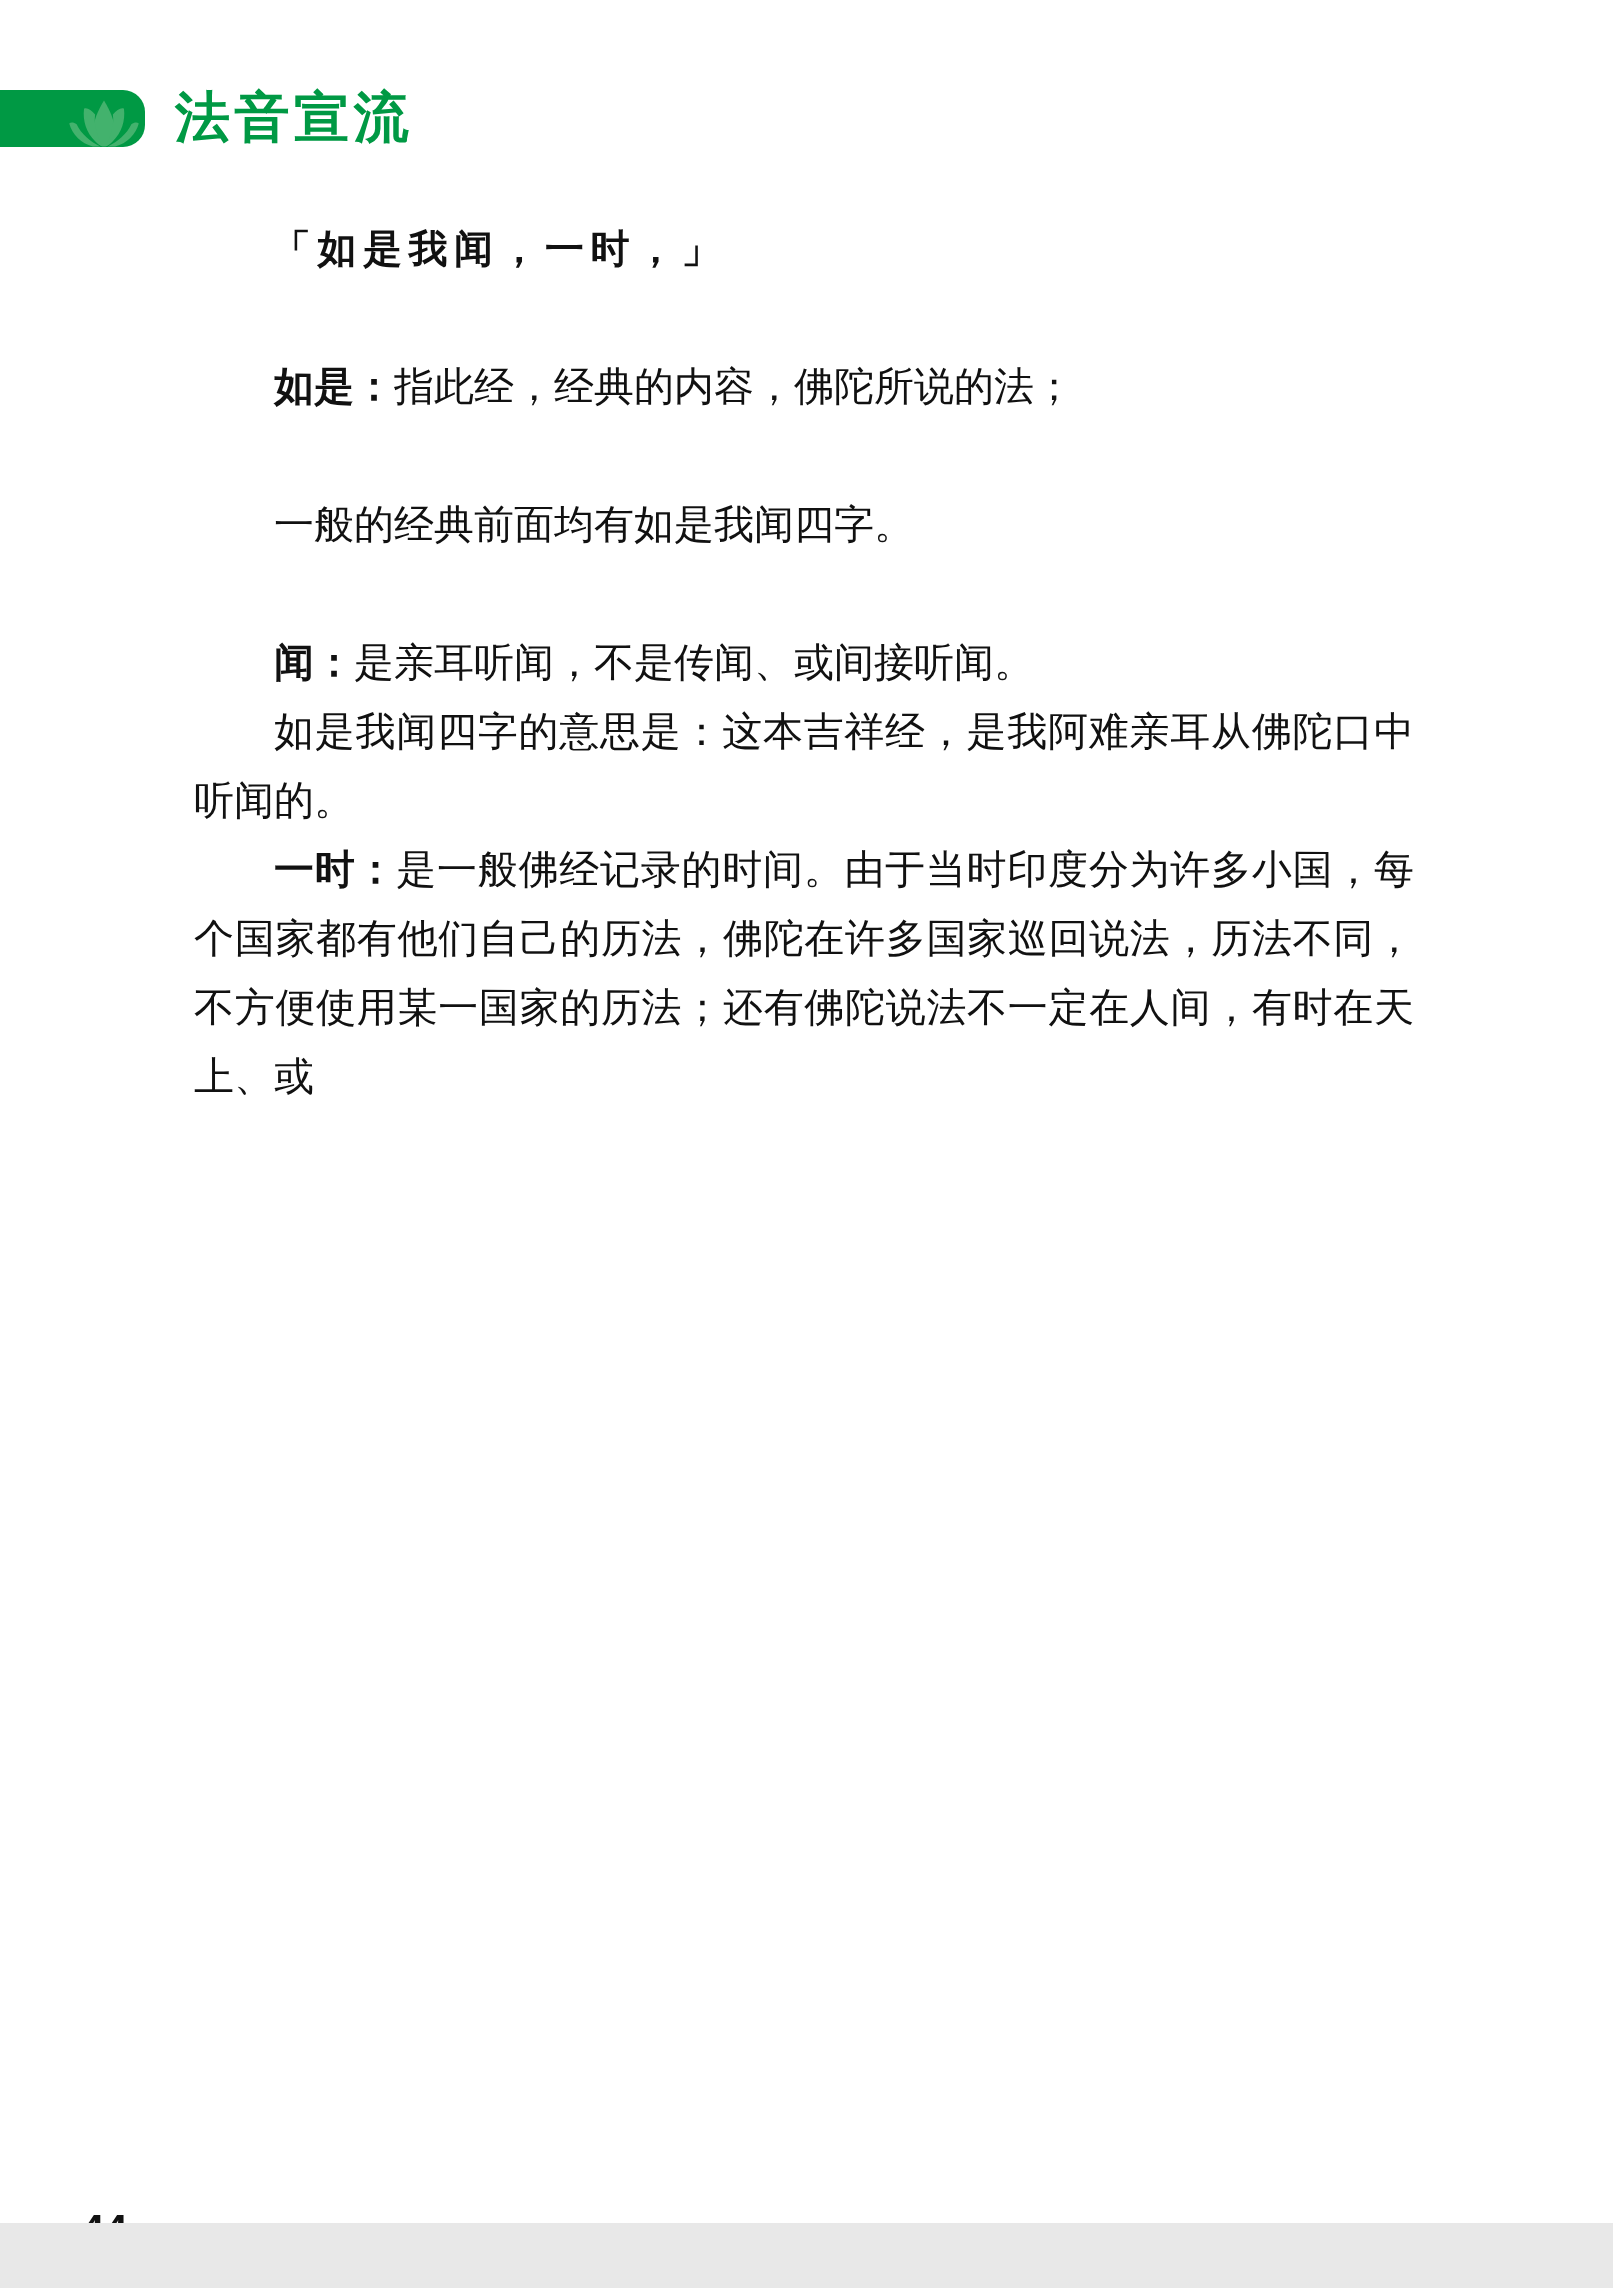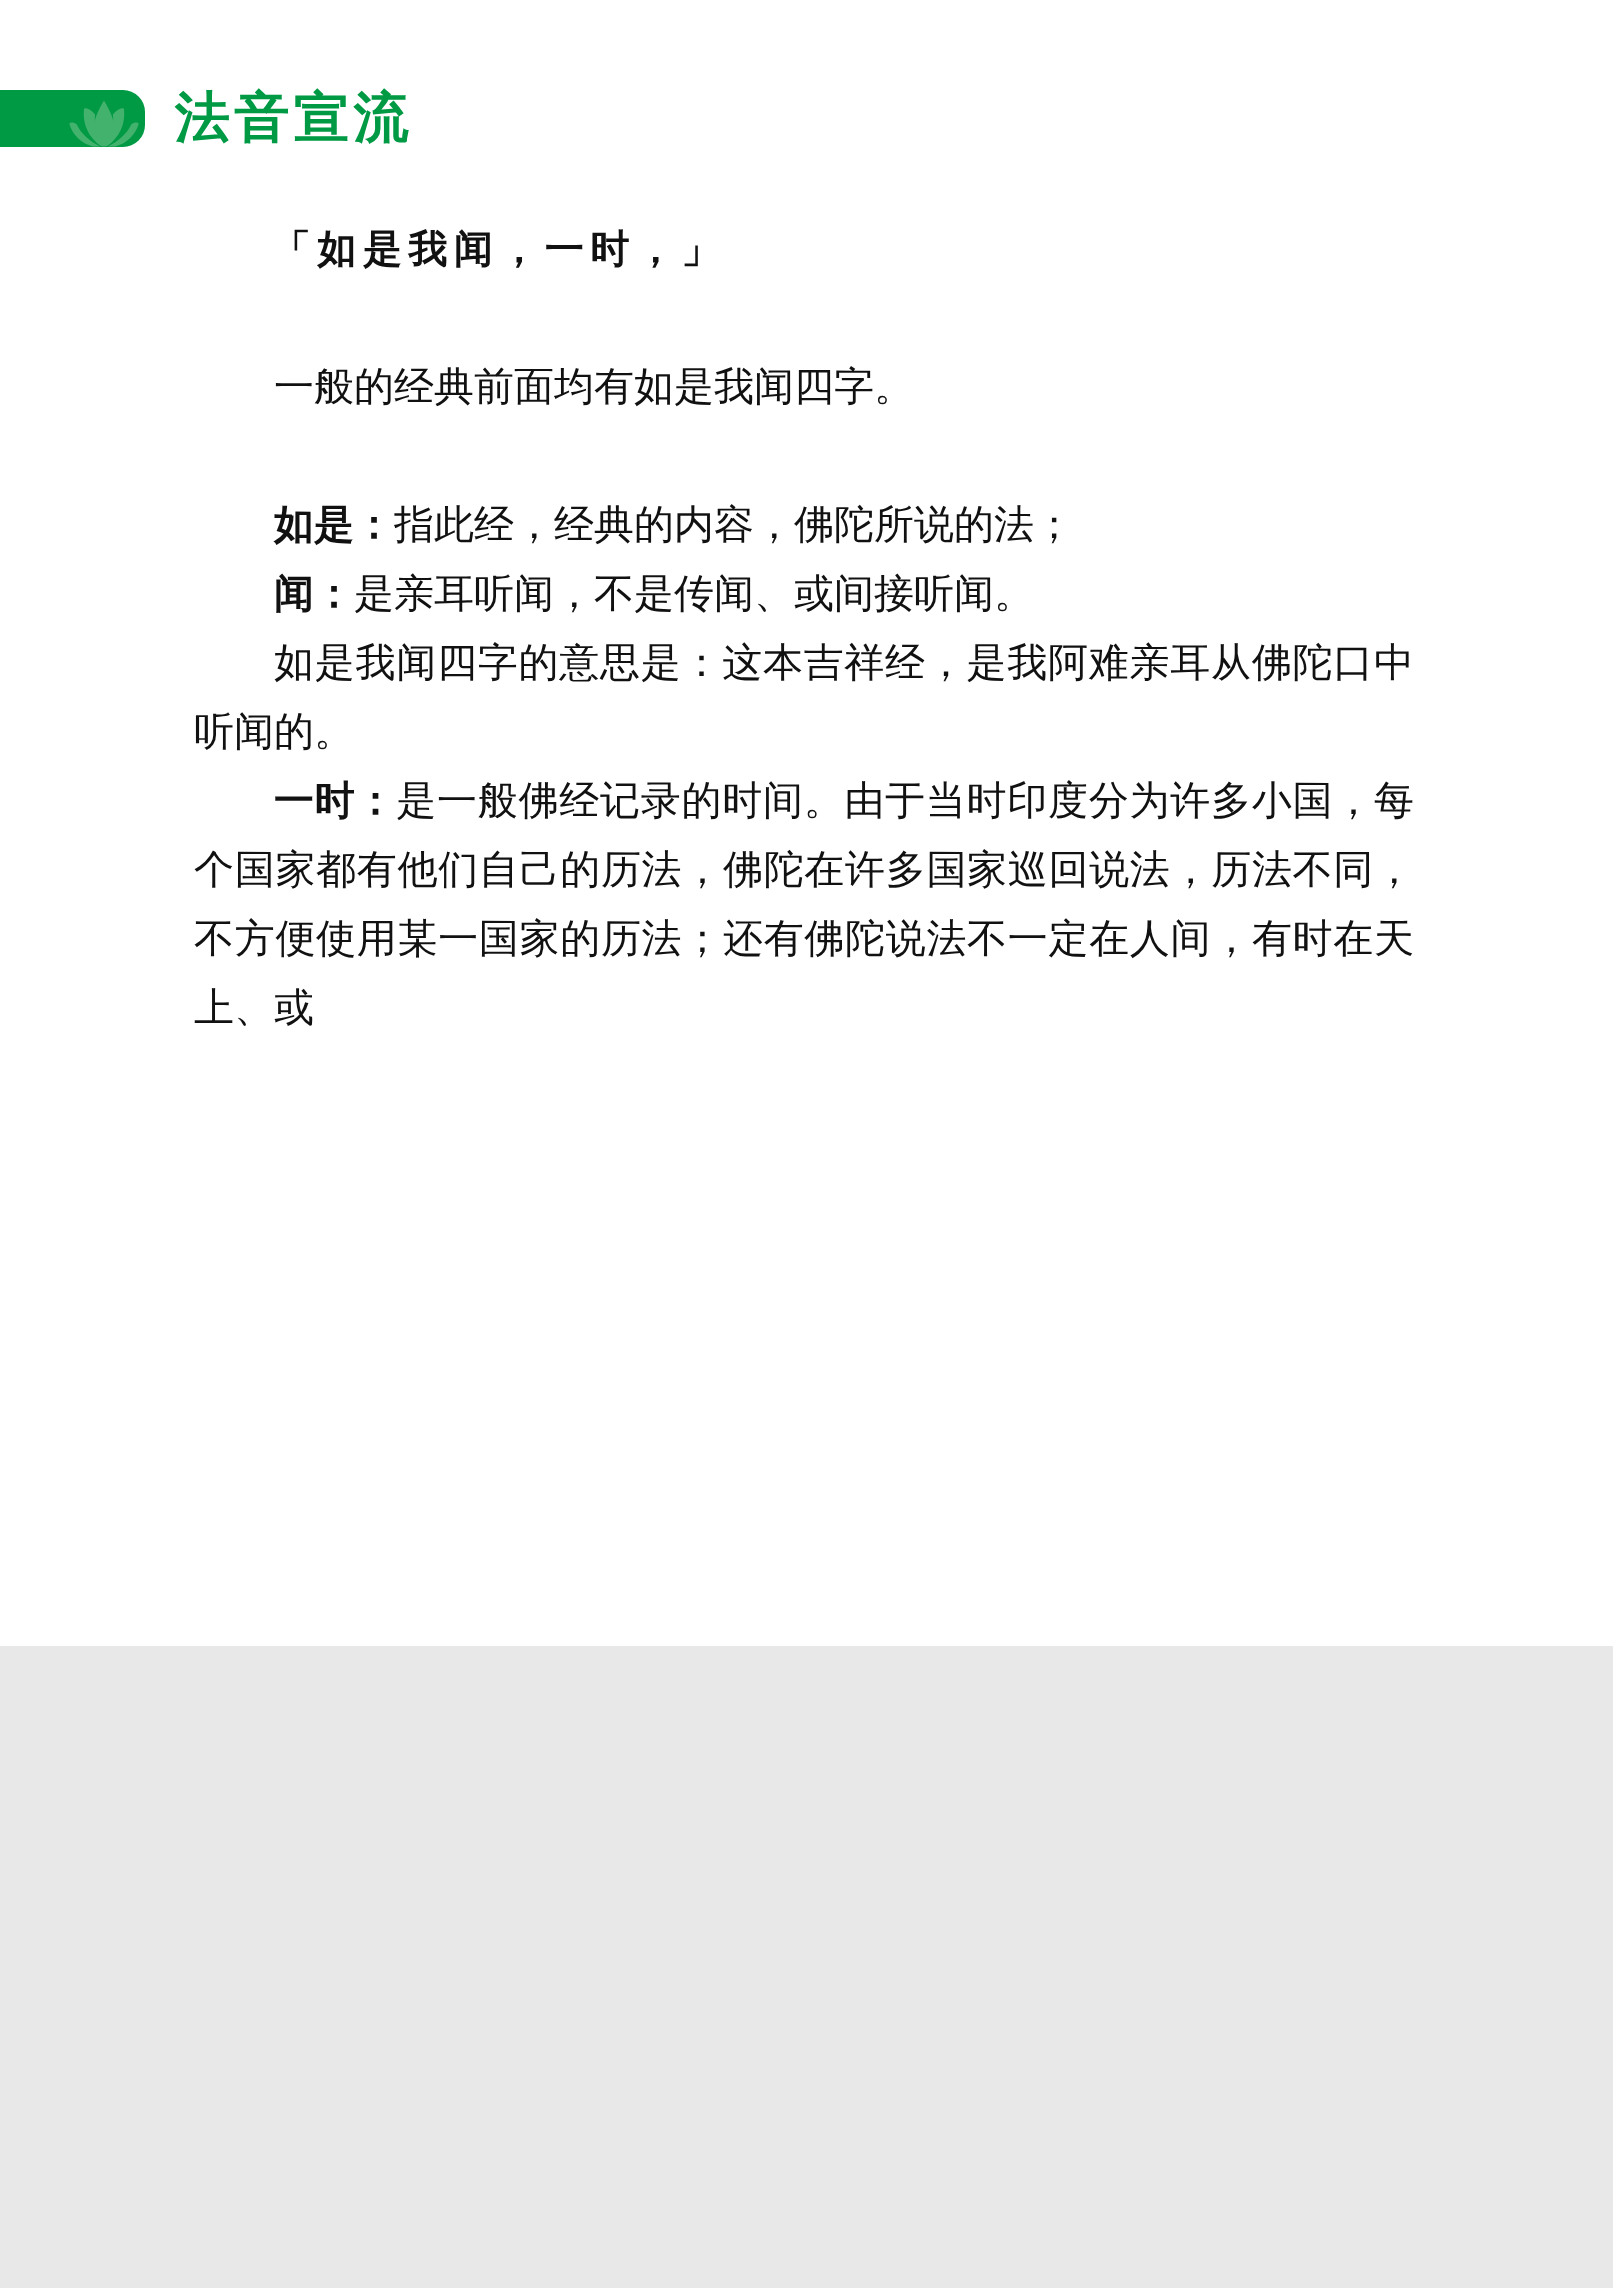--- a/index.html
+++ b/index.html
@@ -1,19 +1,19 @@
 <!DOCTYPE html>
 <html style="font-size:14.8px"><head>
 <meta charset="utf-8">
 <style>
   html, body { margin: 0; padding: 0; background: #e8e8e8; }
   .page {
     position: relative;
     width: 1613px;
-    height: 1646px;
+    height: 2223px;
     background: #ffffff;
     overflow: hidden;
     font-family: "Liberation Sans", "DejaVu Sans", sans-serif;
     color: #111111;
   }
 
   
   .brand-bar {
     position: absolute;
     left: 0;
@@ -98,22 +98,22 @@
         <path d="M3 37 C7 52 19 64 35 68 L45 68 C32 62 19 51 13 38 C9 35 5 35 3 37 Z"></path>
         <path d="M97 37 C93 52 81 64 65 68 L55 68 C68 62 81 51 87 38 C91 35 95 35 97 37 Z"></path>
       </g>
     </svg>
   </div>
 
   <div class="logo-text">法音宣流</div>
 
   <div class="content">
       <p class="block quote">「如是我闻，一时，」</p>
+      <p class="block def"><span class="bold">如是：</span><span>指此经，经典的内容，佛陀所说的法；</span></p>
       <p class="block para"><span>一般的经典前面均有如是我闻四字。</span></p>
-      <p class="block def"><span class="bold">如是：</span><span>指此经，经典的内容，佛陀所说的法；</span></p>
       <p class="block def"><span class="bold">闻：</span><span>是亲耳听闻，不是传闻、或间接听闻。</span></p>
       <p class="block def"><span>如是我闻四字的意思是：这本吉祥经，是我阿难亲耳从佛陀口中听闻的。</span></p>
       <p class="block def"><span class="bold">一时：</span><span>是一般佛经记录的时间。由于当时印度分为许多小国，每个国家都有他们自己的历法，佛陀在许多国家巡回说法，历法不同，不方便使用某一国家的历法；还有佛陀说法不一定在人间，有时在天上、或</span></p>
     </div>
 
   <div class="page-number">44</div>
 
 </div>
 
 

